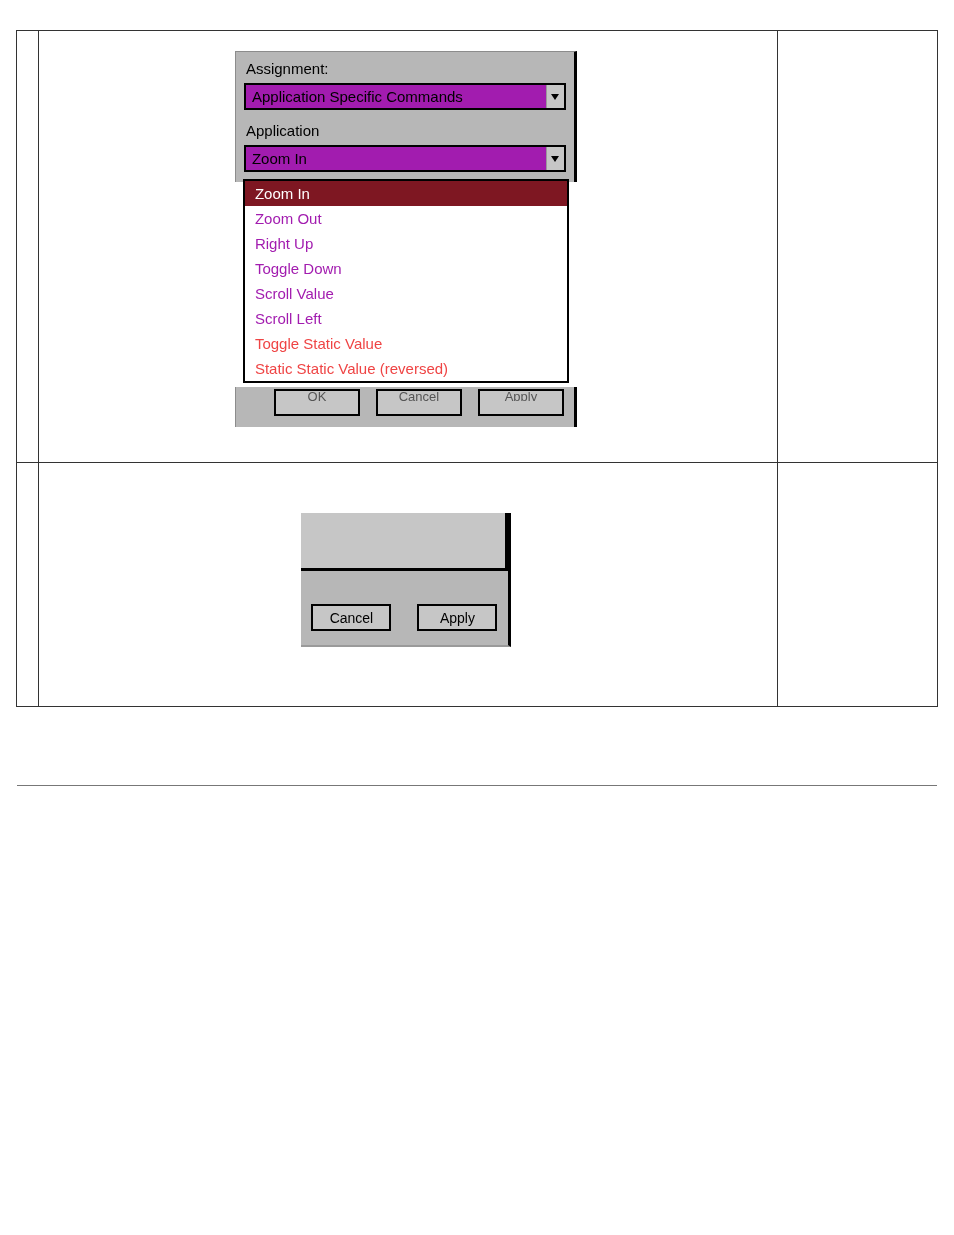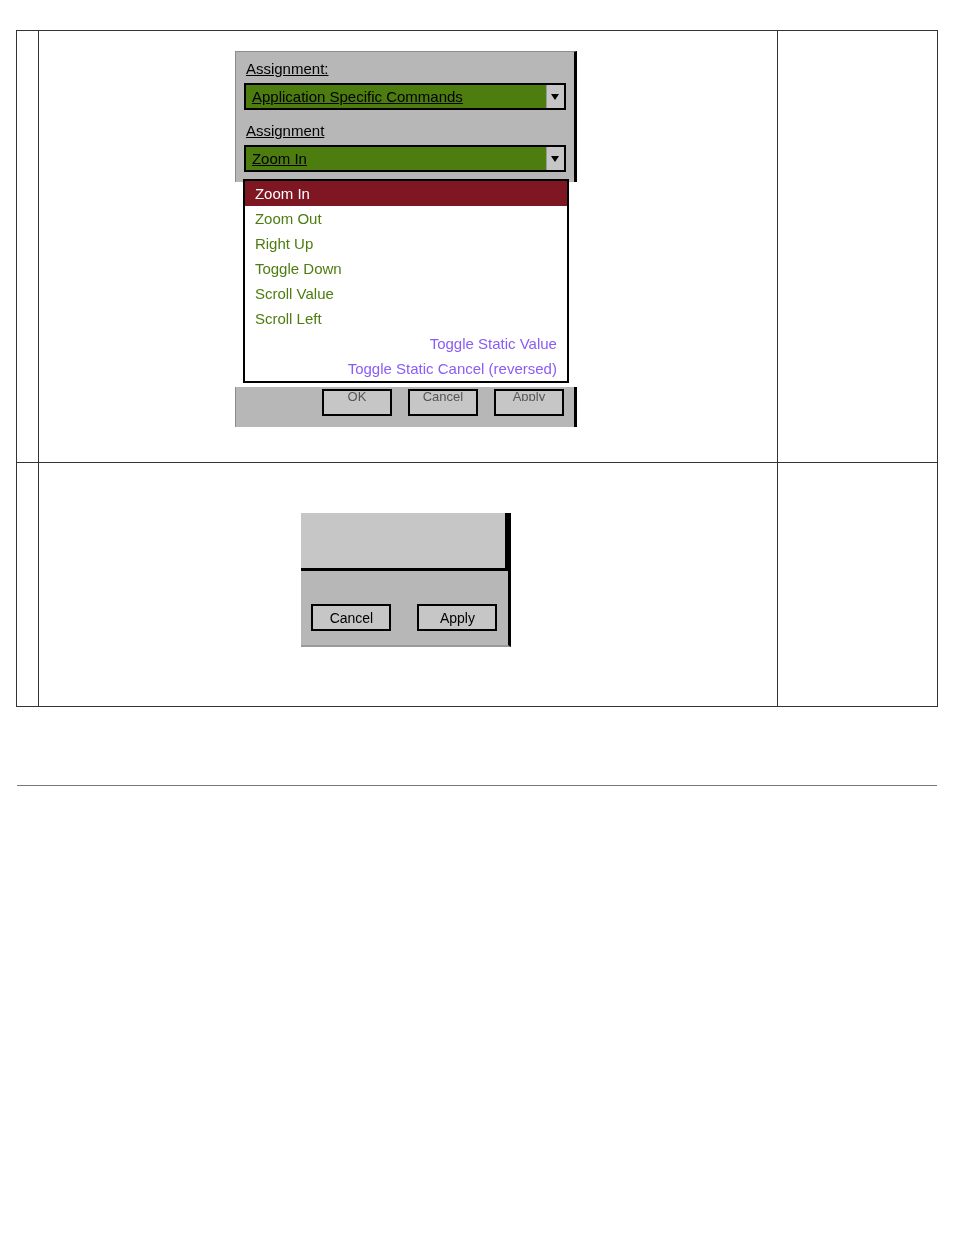--- a/index.html
+++ b/index.html
@@ -7,21 +7,20 @@
       font-family: "Segoe UI", Tahoma, Arial, sans-serif;
       font-size: 14px;
       background: #fff;
       width: 954px;
       height: 1235px;
     }
     .outer-table {
       border-collapse: collapse;
       margin: 30px 16px 5px;
       width: 922px;
-      text-decoration: underline;
     }
     .outer-table td {
       border: 1px solid #333;
       padding: 0;
       vertical-align: top;
     }
     .col-a { width: 22px; }
     .col-b { width: 740px; }
     .col-c { width: 160px; }
     .row1 { height: 432px; }
@@ -39,21 +38,21 @@
       background: #b7b7b7;
       border-top: 1px solid #8c8c8c;
       border-left: 1px solid #8c8c8c;
       border-right: 3px solid #000;
       padding: 8px 8px 10px 8px;
     }
     .label { color:#000; padding: 0 2px 6px 2px; font-size:15px; }
     .combo {
       display:flex;
       border:2px solid #000;
-      background:#4d7c0f;
+      background:#a21caf;
       height:27px;
     }
     .combo-text { flex:1; padding:3px 6px; font-size:15px; }
     .combo-btn {
       width:18px;
       background:#c6c6c6;
       border-left:1px solid #9a9a9a;
       display:flex;align-items:center;justify-content:center;
     }
     .combo-btn svg { display:block; }
@@ -61,42 +60,42 @@
     .listbox {
       position:absolute;
       left:8px; right:8px;
       top:128px;
       background:#fff;
       border:2px solid #000;
     }
     .option {
       padding:4px 10px;
       font-size:15px;
-      color:#4d7c0f;
+      color:#a21caf;
     }
     .option.selected {
       background:#7e1722;
       color:#fff;
     }
-    .option.disabled { color:#8b5cf6;text-align:right; }
+    .option.disabled { color:#ef4444; }
     .panel1-btnrow {
       position:absolute;
       left:0; right:0;
       bottom:12px;
       height:40px;
       background:#b7b7b7;
       border-left:1px solid #8c8c8c;
       border-right:3px solid #000;
       display:flex;
       justify-content:flex-end;
       gap:16px;
       padding: 2px 10px 0 10px;
     }
     .winbtn {
-      width:70px;
+      width:86px;
       height:27px;
       background:#c6c6c6;
       border:2px solid #000;
       font-size:14px;
       color:#000;
       display:flex;align-items:center;justify-content:center;
       cursor:pointer;
     }
     .btn-occluded { color: rgba(0,0,0,0); position:relative; overflow:hidden; }
     .btn-occluded::after{
@@ -154,40 +153,40 @@
           <div class="label">Assignment:</div>
           <div class="combo">
             <div class="combo-text">Application Specific Commands</div>
             <div class="combo-btn">
               <svg width="8" height="6" viewBox="0 0 8 6">
                     <polygon points="0,0 8,0 4,6" fill="#000"></polygon>
                   </svg>
             </div>
           </div>
           <div class="gap"></div>
-          <div class="label">Assignment</div>
+          <div class="label">Application</div>
           <div class="combo">
             <div class="combo-text">Zoom In</div>
             <div class="combo-btn">
               <svg width="8" height="6" viewBox="0 0 8 6">
                     <polygon points="0,0 8,0 4,6" fill="#000"></polygon>
                   </svg>
             </div>
           </div>
         </div>
 
         <div class="listbox" id="listbox">
               <div class="option selected">Zoom In</div>
               <div class="option">Zoom Out</div>
               <div class="option">Right Up</div>
               <div class="option">Toggle Down</div>
               <div class="option">Scroll Value</div>
               <div class="option">Scroll Left</div>
               <div class="option disabled">Toggle Static Value</div>
-              <div class="option disabled">Toggle Static Cancel (reversed)</div>
+              <div class="option disabled">Static Static Value (reversed)</div>
             </div>
 
         <div class="panel1-btnrow">
           <div class="winbtn btn-occluded">
                 <span class="partial">OK</span>
               </div>
           <div class="winbtn btn-occluded">
                 <span class="partial">Cancel</span>
               </div>
           <div class="winbtn btn-occluded">

